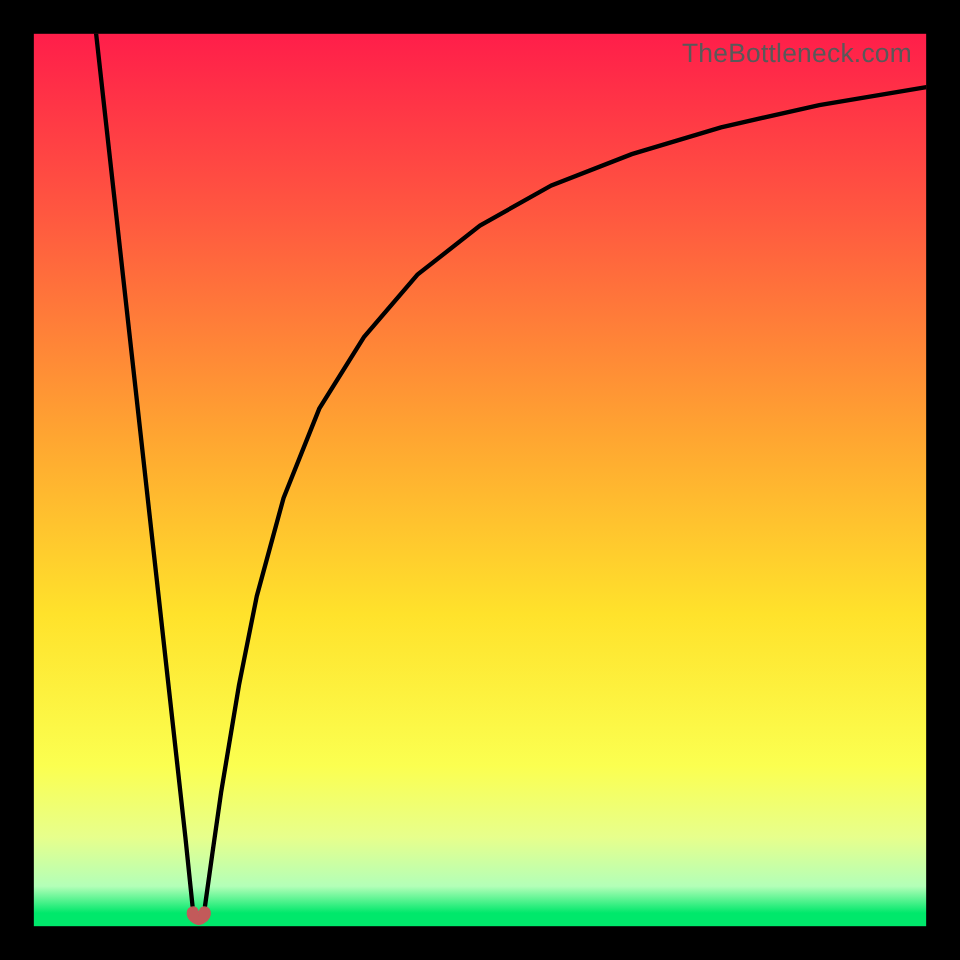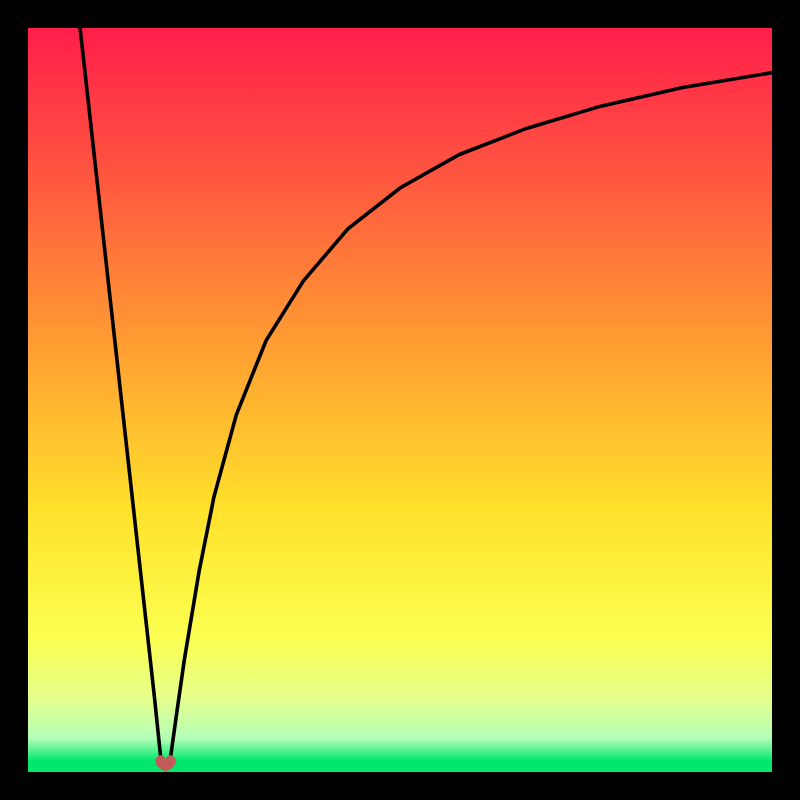--- a/index.html
+++ b/index.html
@@ -55,13 +55,14 @@
           <stop offset="100%" stop-color="#00e86b"></stop>
         </linearGradient>
     </defs>
     <rect x="0" y="0" width="744" height="744" fill="url(#bg-grad)"></rect>
     <path id="curve-left" fill="none" stroke="#000" stroke-width="3.6" stroke-linecap="round" d="M52.08 0.00 L59.52 66.96 L66.96 133.92 L74.40 200.88 L81.84 267.84 L89.28 334.80 L96.72 401.76 L104.16 468.72 L111.60 535.68 L119.04 602.64 L126.48 669.60 L132.43 726.89"></path>
     <path id="curve-right" fill="none" stroke="#000" stroke-width="3.6" stroke-linecap="round" d="M142.85 726.89 L148.80 684.48 L156.24 632.40 L171.12 543.12 L186.00 468.72 L208.32 386.88 L238.08 312.48 L275.28 252.96 L319.92 200.88 L372.00 159.96 L431.52 126.48 L498.48 100.44 L572.88 78.12 L654.72 59.52 L744.00 44.64"></path>
     <g id="marker-group">
         <path d="M 137.64 742.6099999999999 C 125.53999999999999 739.31, 125.53999999999999 727.76, 133.40499999999997 727.76 C 137.035 727.76, 137.64 733.26, 137.64 736.01 C 137.64 733.26, 138.24499999999998 727.76, 141.875 727.76 C 149.73999999999998 727.76, 149.73999999999998 739.31, 137.64 742.6099999999999 Z" fill="#c25a5a" stroke="#c25a5a" stroke-width="1"></path>
       </g>
   </svg>
+  <div class="watermark">TheBottleneck.com</div>
 </div>
 
 </body></html>

